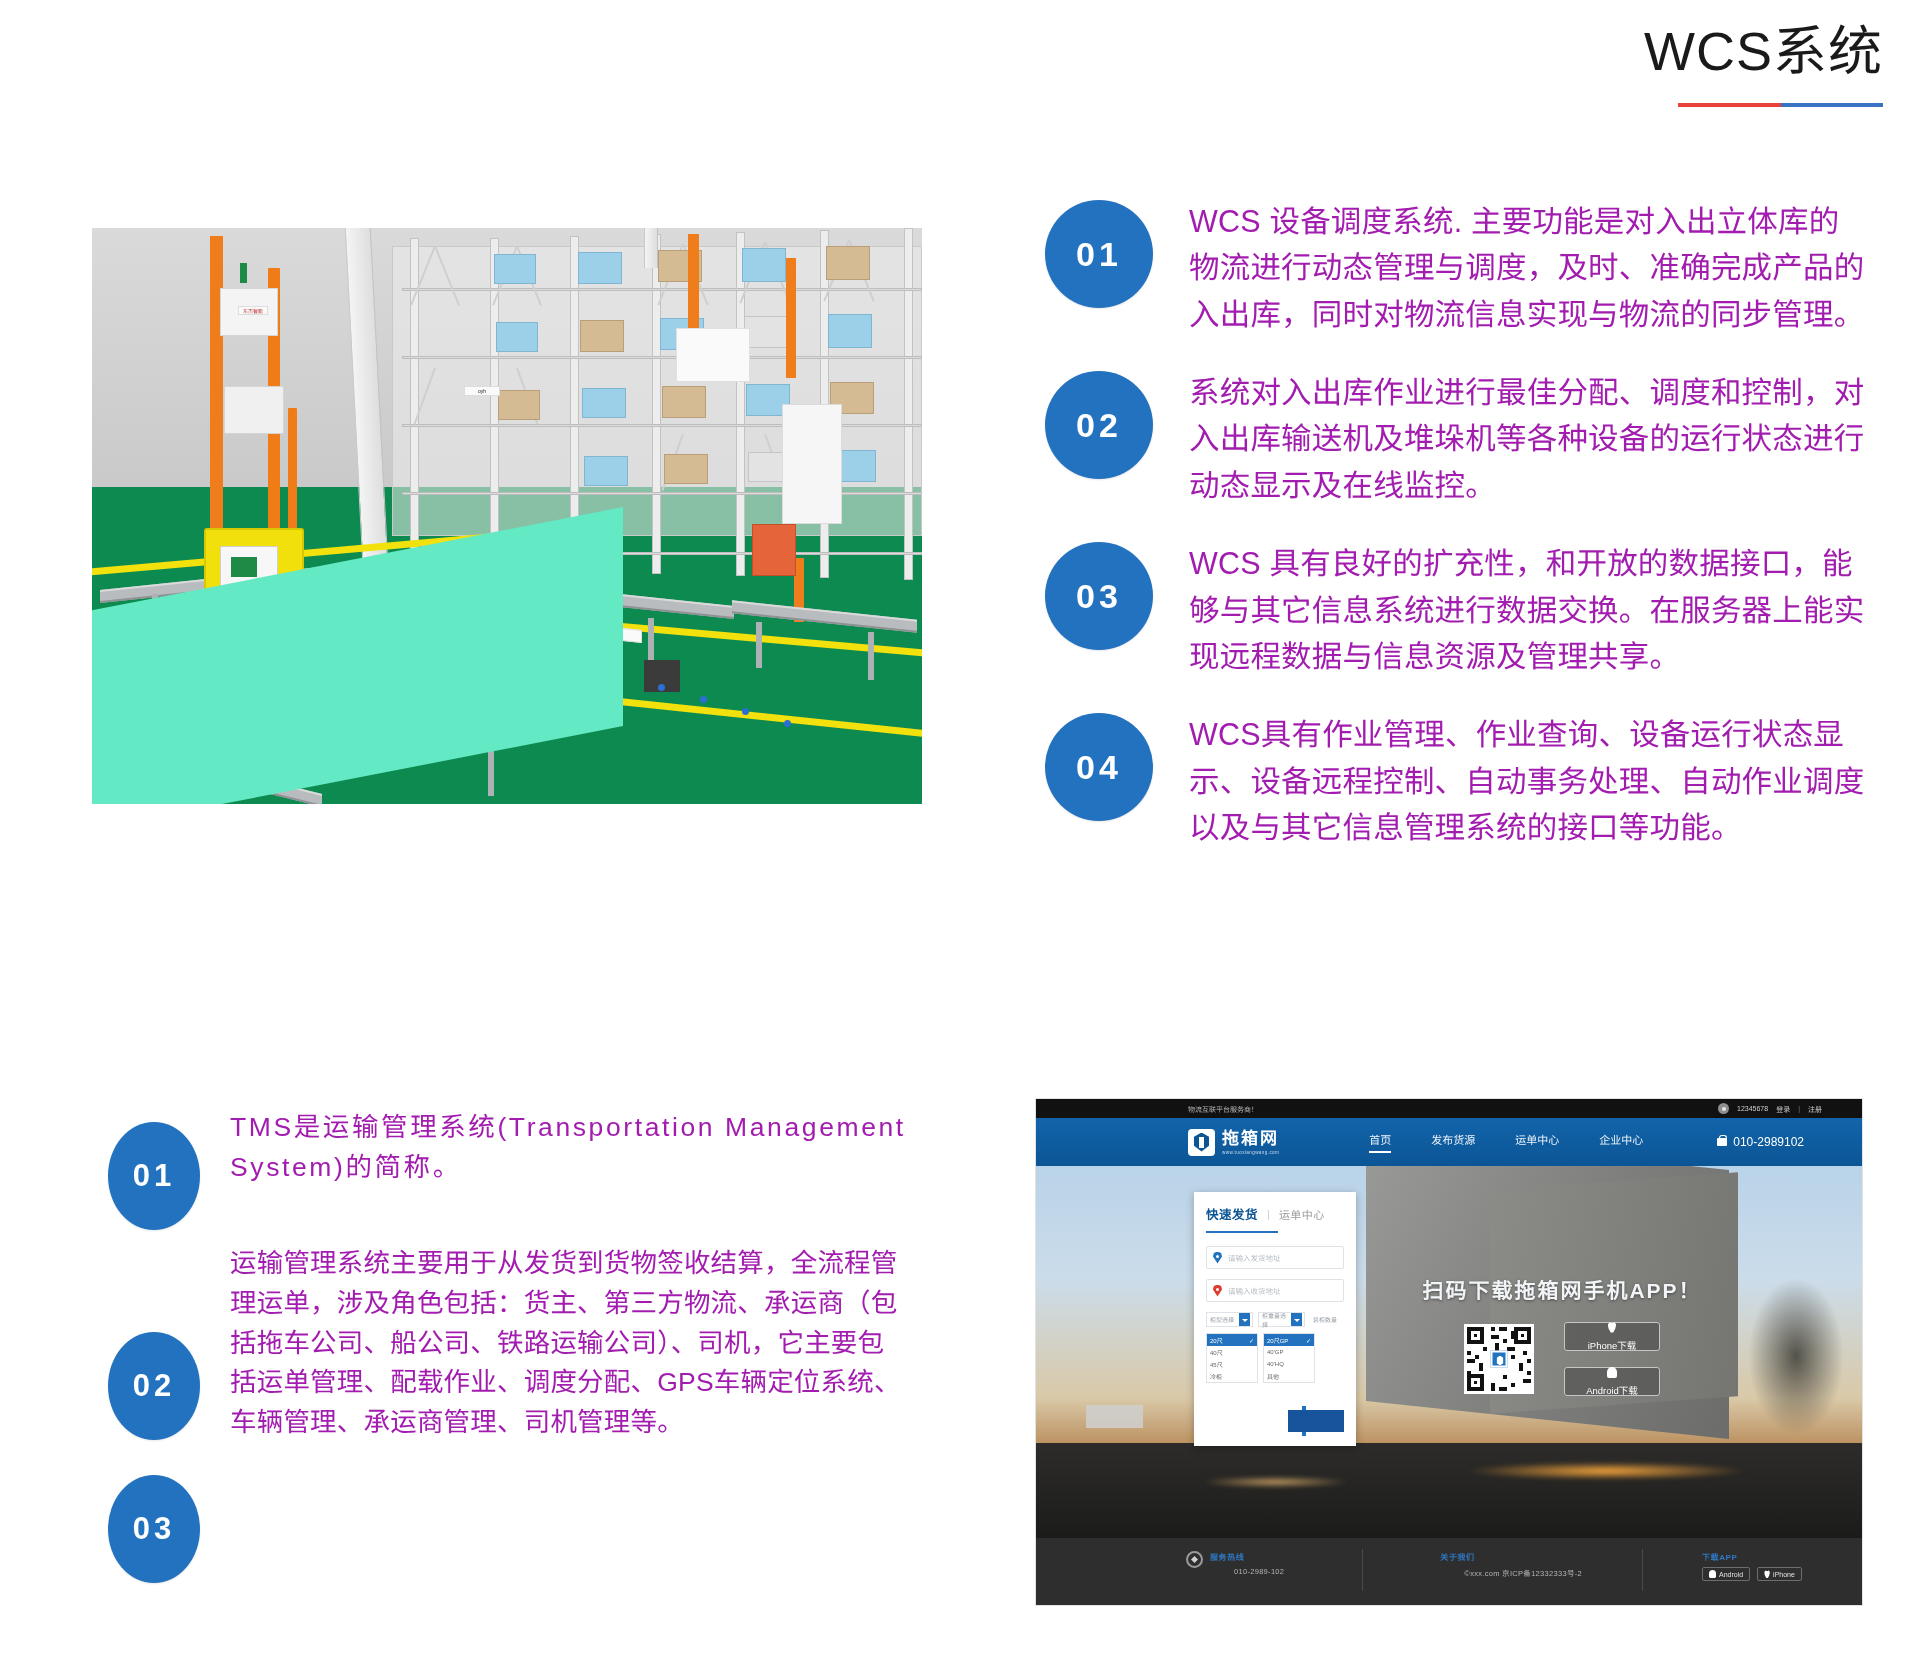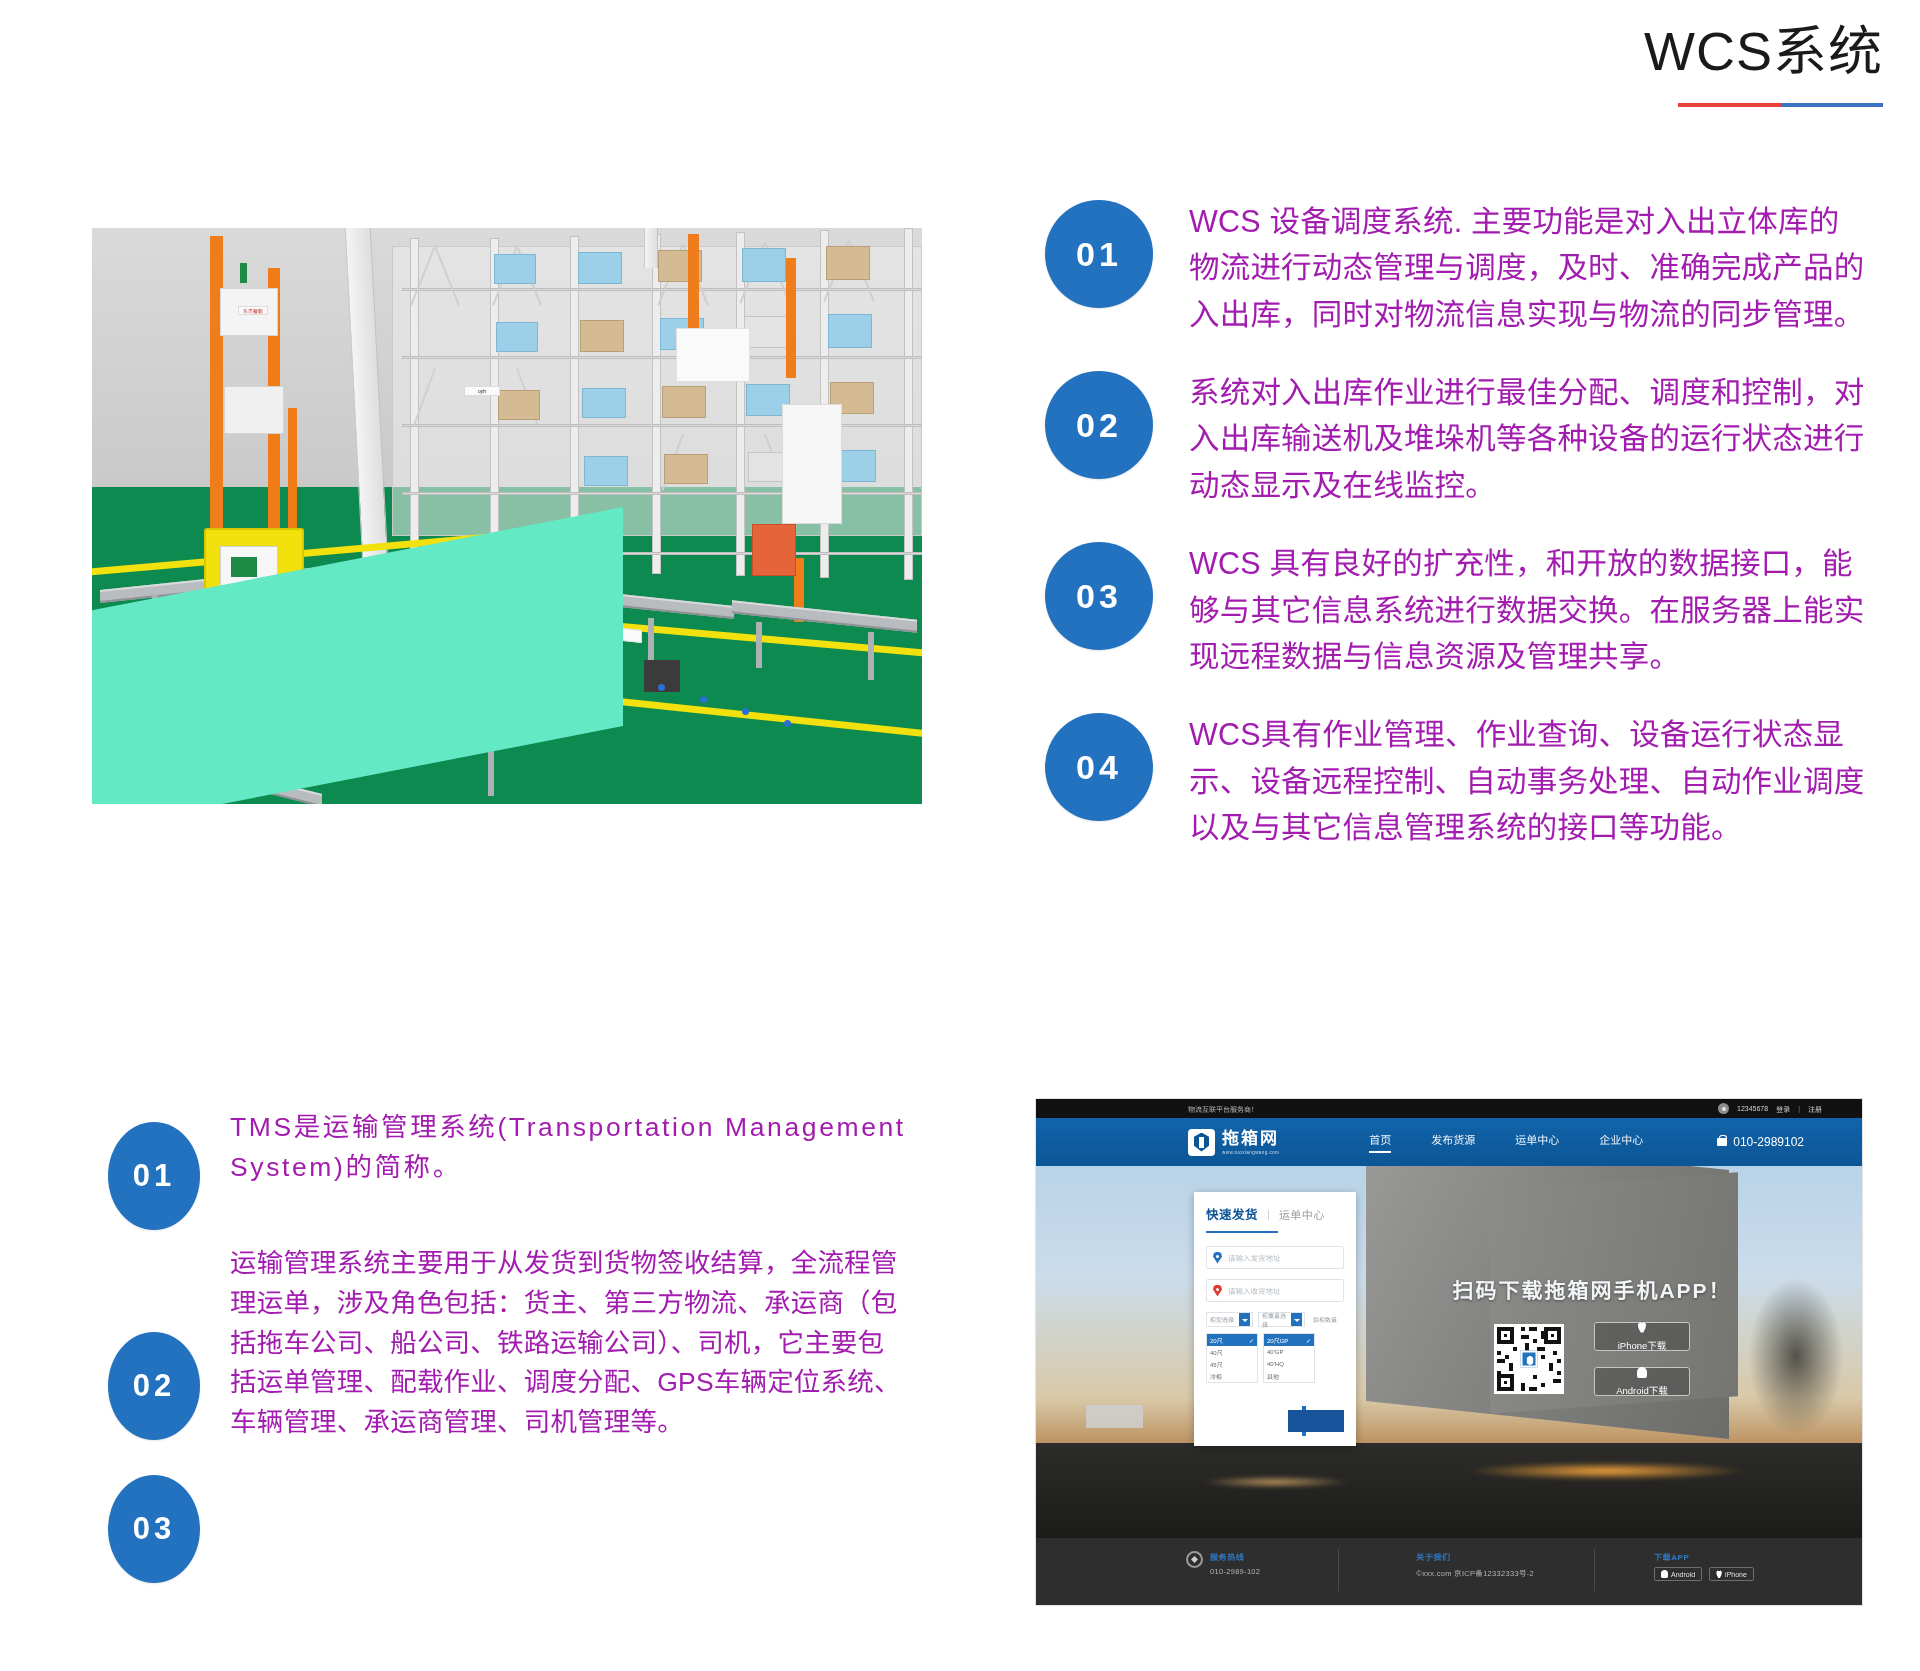--- a/index.html
+++ b/index.html
@@ -275,21 +275,21 @@
   #site .dd .opt.sel { background: #2272c0; color: #fff; justify-content: space-between; }
   #site .fc-submit {
     position: absolute; right: 12px; bottom: 14px; width: 56px; height: 22px;
     background: #17549b;
   }
   #site .fc-bar {
     position: absolute; left: 108px; bottom: 10px; width: 4px; height: 30px; background:#2272c0;
   }
 
   
-  #site .promo { position: absolute; left: 346px; top: 108px; width: 420px; }
+  #site .promo { position: absolute; left: 316px; top: 108px; width: 420px; }
   #site .promo-h {
     color: #f2f5f8; font-size: 21px; font-weight: 700; letter-spacing: 2px;
     text-align: center; text-shadow: 0 1px 3px rgba(0,0,0,.45); margin-bottom: 18px;
     white-space: nowrap;
   }
   #site .promo-row { display: flex; align-items: center; justify-content: center; gap: 30px; }
   #site .qr {
     width: 70px; height: 70px; background: #fff; padding: 3px; position: relative;
   }
   #site .qr .cells { position:absolute; inset:3px; }
@@ -340,21 +340,21 @@
   #site .f-ico {
     width: 17px; height: 17px; border-radius: 50%; border: 2px solid #9a9a9a;
     margin-right: 7px; position: relative; flex: 0 0 auto;
   }
   #site .f-ico::after {
     content:""; position:absolute; left:3px; top:3px; width:7px; height:7px;
     background:#cfcfcf;
     clip-path: polygon(50% 0,100% 50%,50% 100%,0 50%);
   }
   #site .f-h { color: #2f78c4; font-size: 8px; font-weight: 700; letter-spacing: .6px; }
-  #site .f-s { color: #b4b4b4; font-size: 7.5px; margin-top: 5px; letter-spacing: .3px; white-space: nowrap; }
+  #site .f-s { color: #b4b4b4; font-size: 7.5px; margin-top: 5px; letter-spacing: .3px; white-space: nowrap; margin-left: 24px; }
   #site .f-btns { display: flex; gap: 7px; margin-top: 5px; }
   #site .f-btn {
     border: 1px solid #6d6d6d; border-radius: 2px; padding: 2px 6px;
     color: #e2e2e2; font-size: 7px; display: flex; align-items: center; gap: 3px;
     white-space: nowrap;
   }
   #site .f-btn .android { width: 7px; height: 8px; }
   #site .f-btn .apple { width: 6px; height: 8px; }
 </style>
 </head>

